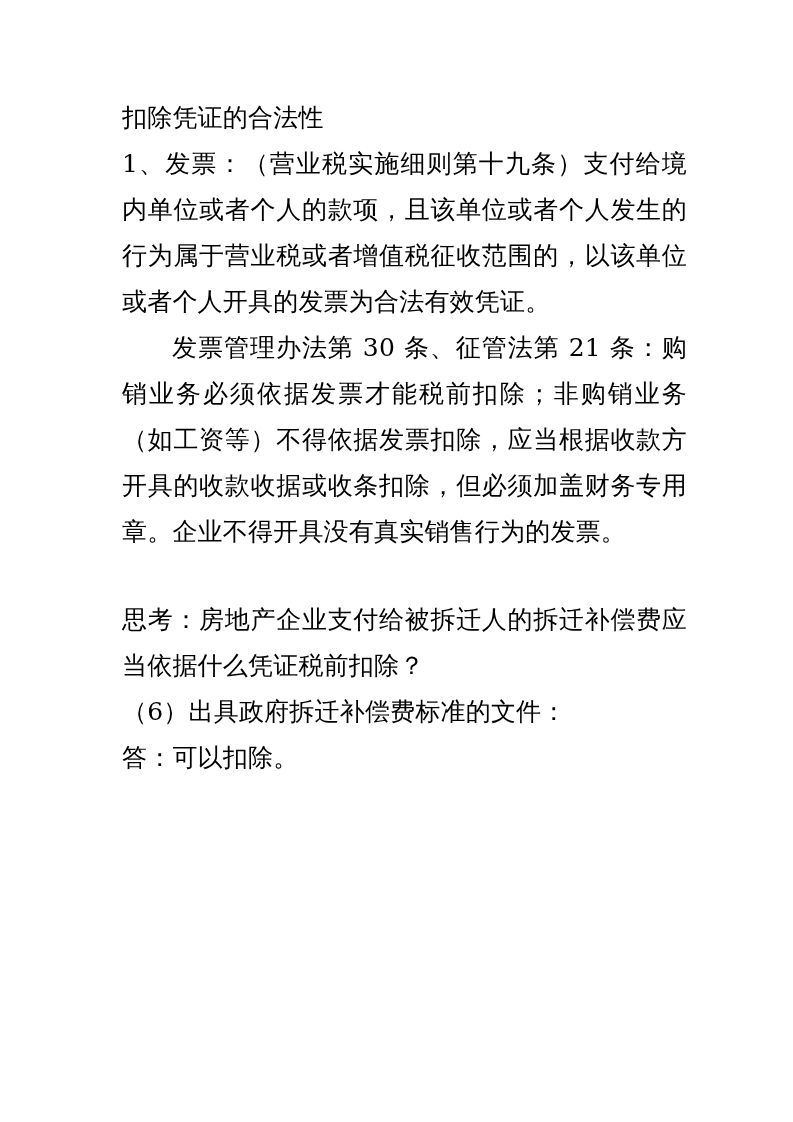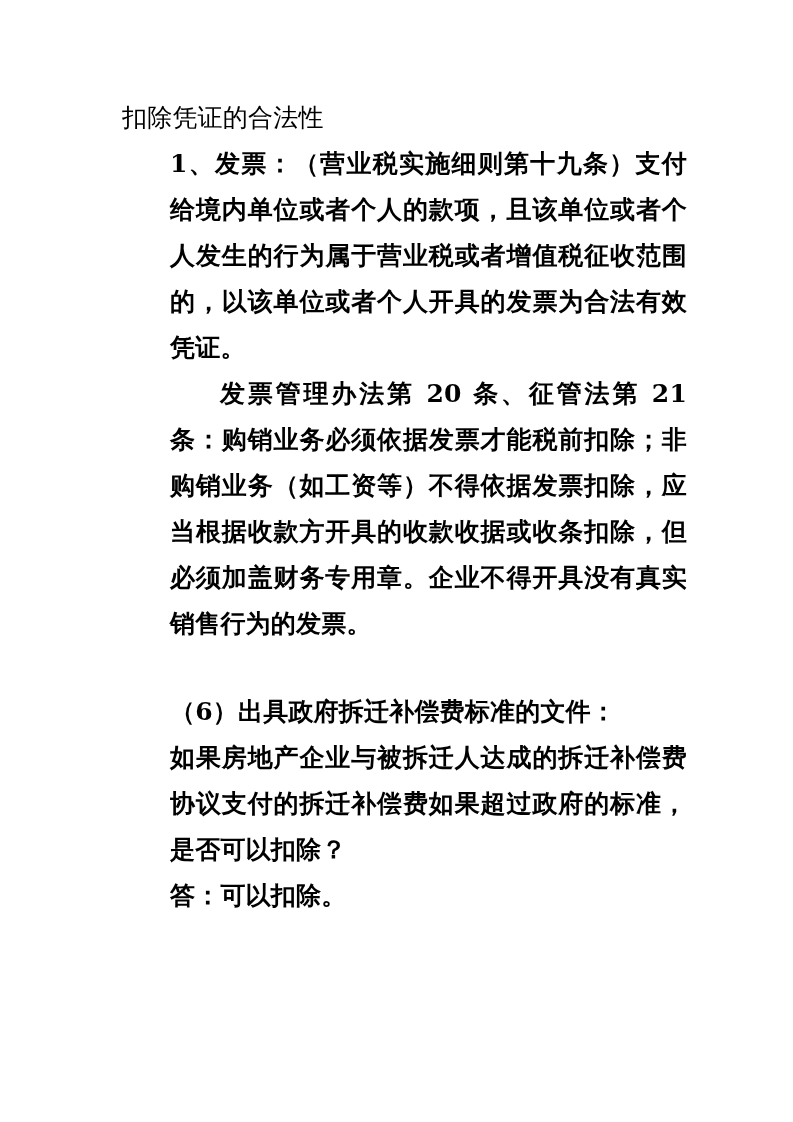--- a/index.html
+++ b/index.html
@@ -29,46 +29,45 @@
     font-size: 25px;
     line-height: 46px;
     letter-spacing: 0.2px;
     text-align: justify;
     text-justify: inter-ideograph;
   }
   .p-title {
     font-weight: normal;
   }
   .p-bold {
-    font-weight: bold;
-    margin-left: 48px;
+    font-weight: normal;
   }
   .indent-2 {
     text-indent: 50px;
   }
   .gap-block {
     height: 42px;
   }
 </style>
 </head>
 <body>
 
 <div class="page">
   <div class="doc-body">
 
     <p class="para p-title">扣除凭证的合法性</p>
 
     <p class="para p-bold">1、发票：（营业税实施细则第十九条）支付给境内单位或者个人的款项，且该单位或者个人发生的行为属于营业税或者增值税征收范围的，以该单位或者个人开具的发票为合法有效凭证。</p>
 
-    <p class="para p-bold indent-2">发票管理办法第 20 条、征管法第 21 条：购销业务必须依据发票才能税前扣除；非购销业务（如工资等）不得依据发票扣除，应当根据收款方开具的收款收据或收条扣除，但必须加盖财务专用章。企业不得开具没有真实销售行为的发票。</p>
+    <p class="para p-bold indent-2">发票管理办法第 30 条、征管法第 21 条：购销业务必须依据发票才能税前扣除；非购销业务（如工资等）不得依据发票扣除，应当根据收款方开具的收款收据或收条扣除，但必须加盖财务专用章。企业不得开具没有真实销售行为的发票。</p>
 
     <div class="gap-block"></div>
 
+    <p class="para p-bold">思考：房地产企业支付给被拆迁人的拆迁补偿费应当依据什么凭证税前扣除？</p>
 
     <p class="para p-bold">（6）出具政府拆迁补偿费标准的文件：</p>
 
-    <p class="para p-bold">如果房地产企业与被拆迁人达成的拆迁补偿费协议支付的拆迁补偿费如果超过政府的标准，是否可以扣除？</p>
 
     <p class="para p-bold">答：可以扣除。</p>
 
 
   </div>
 </div>
 
 </body></html>

